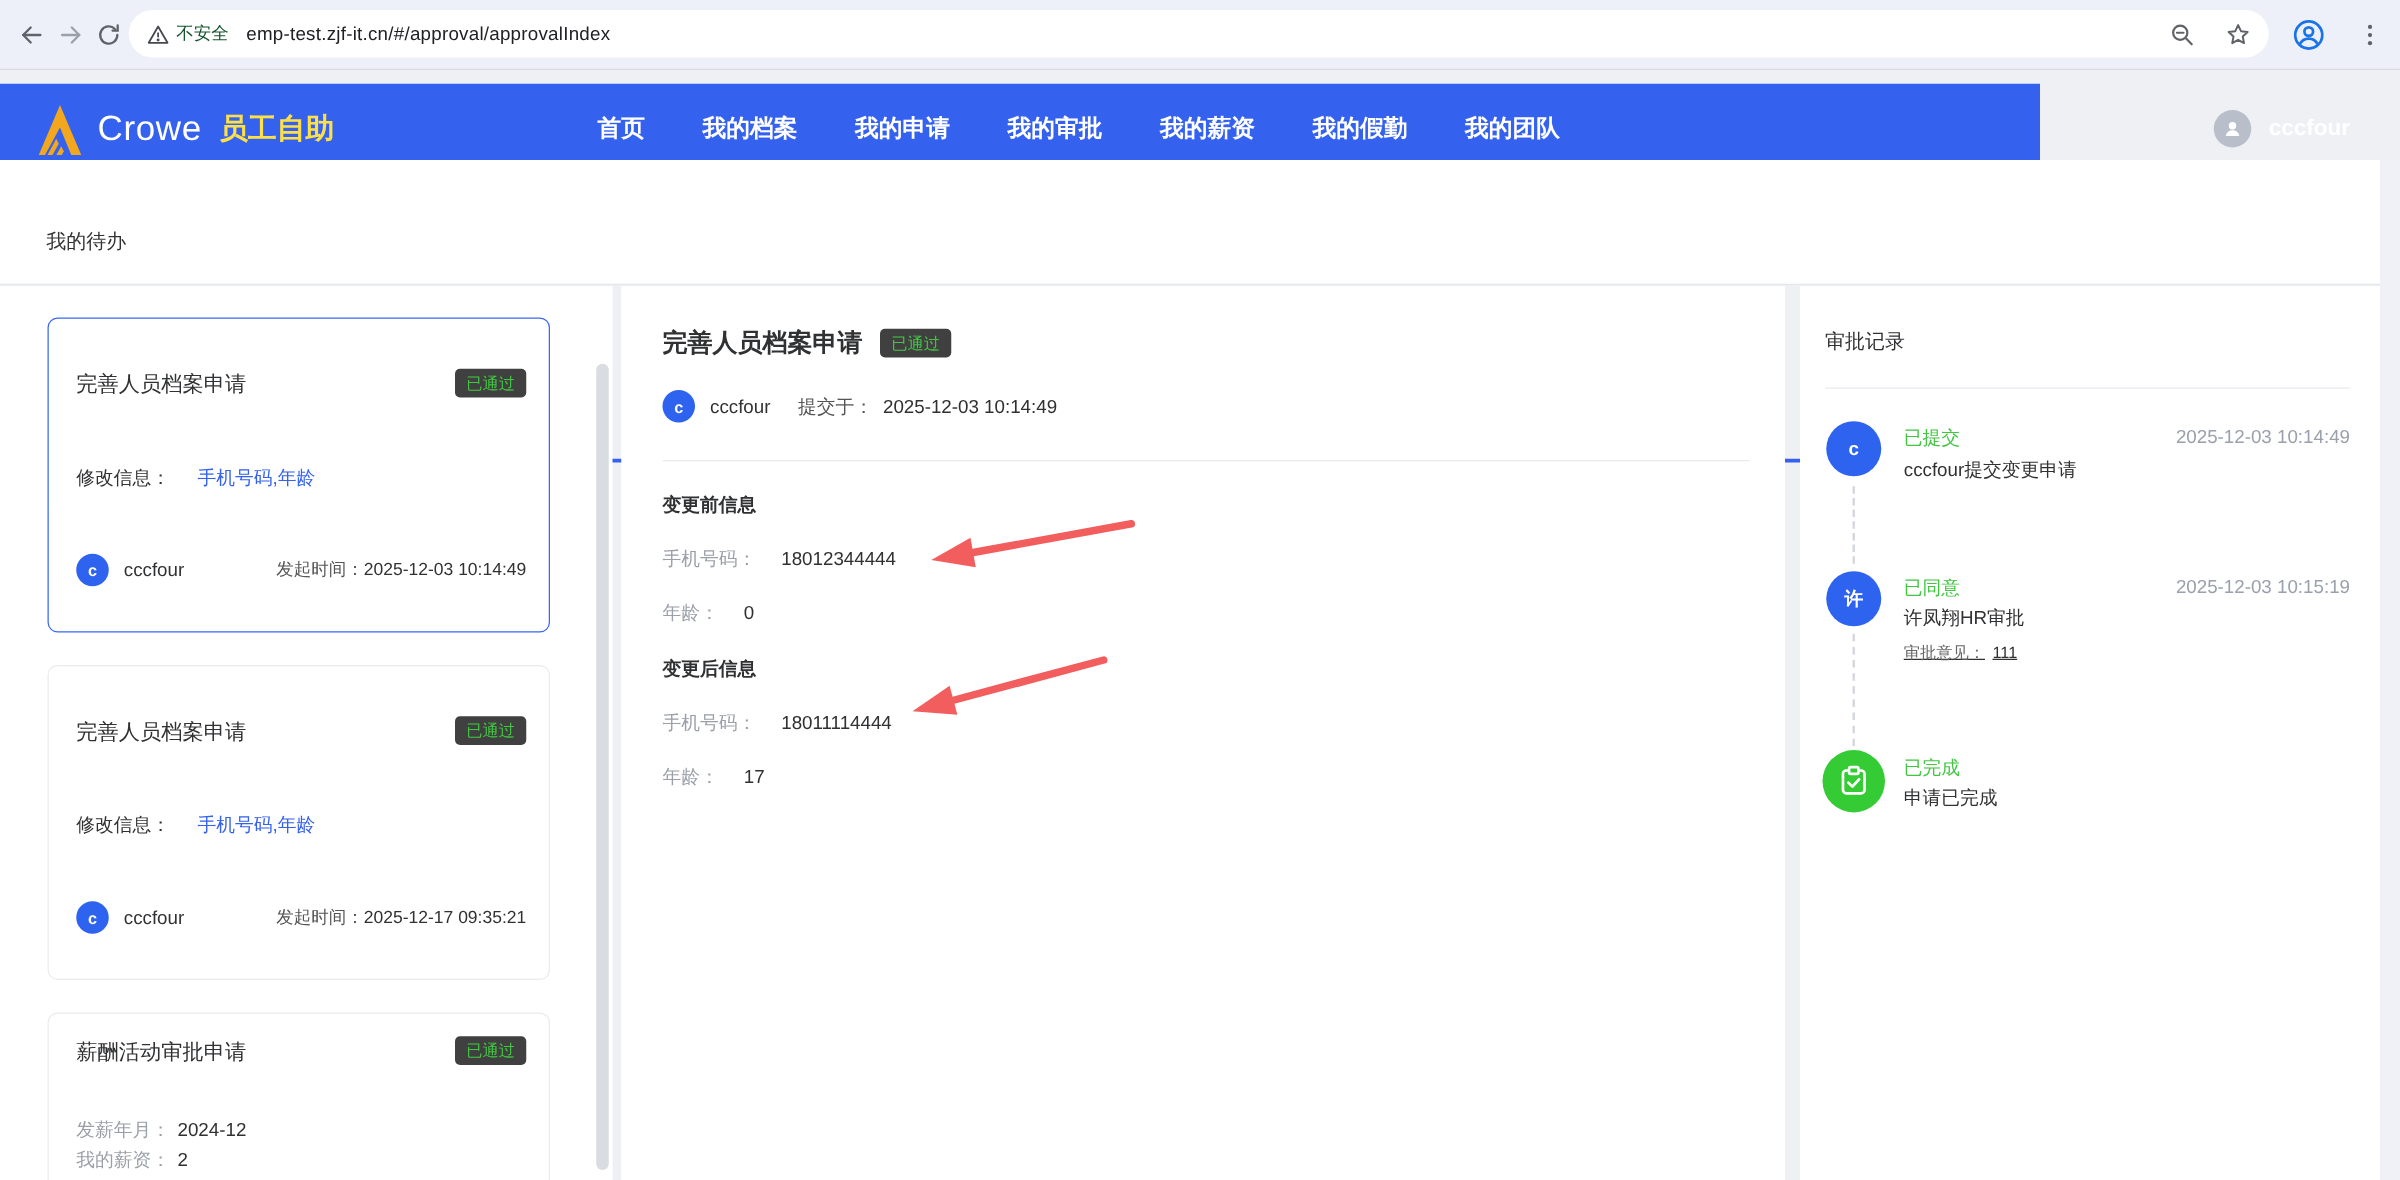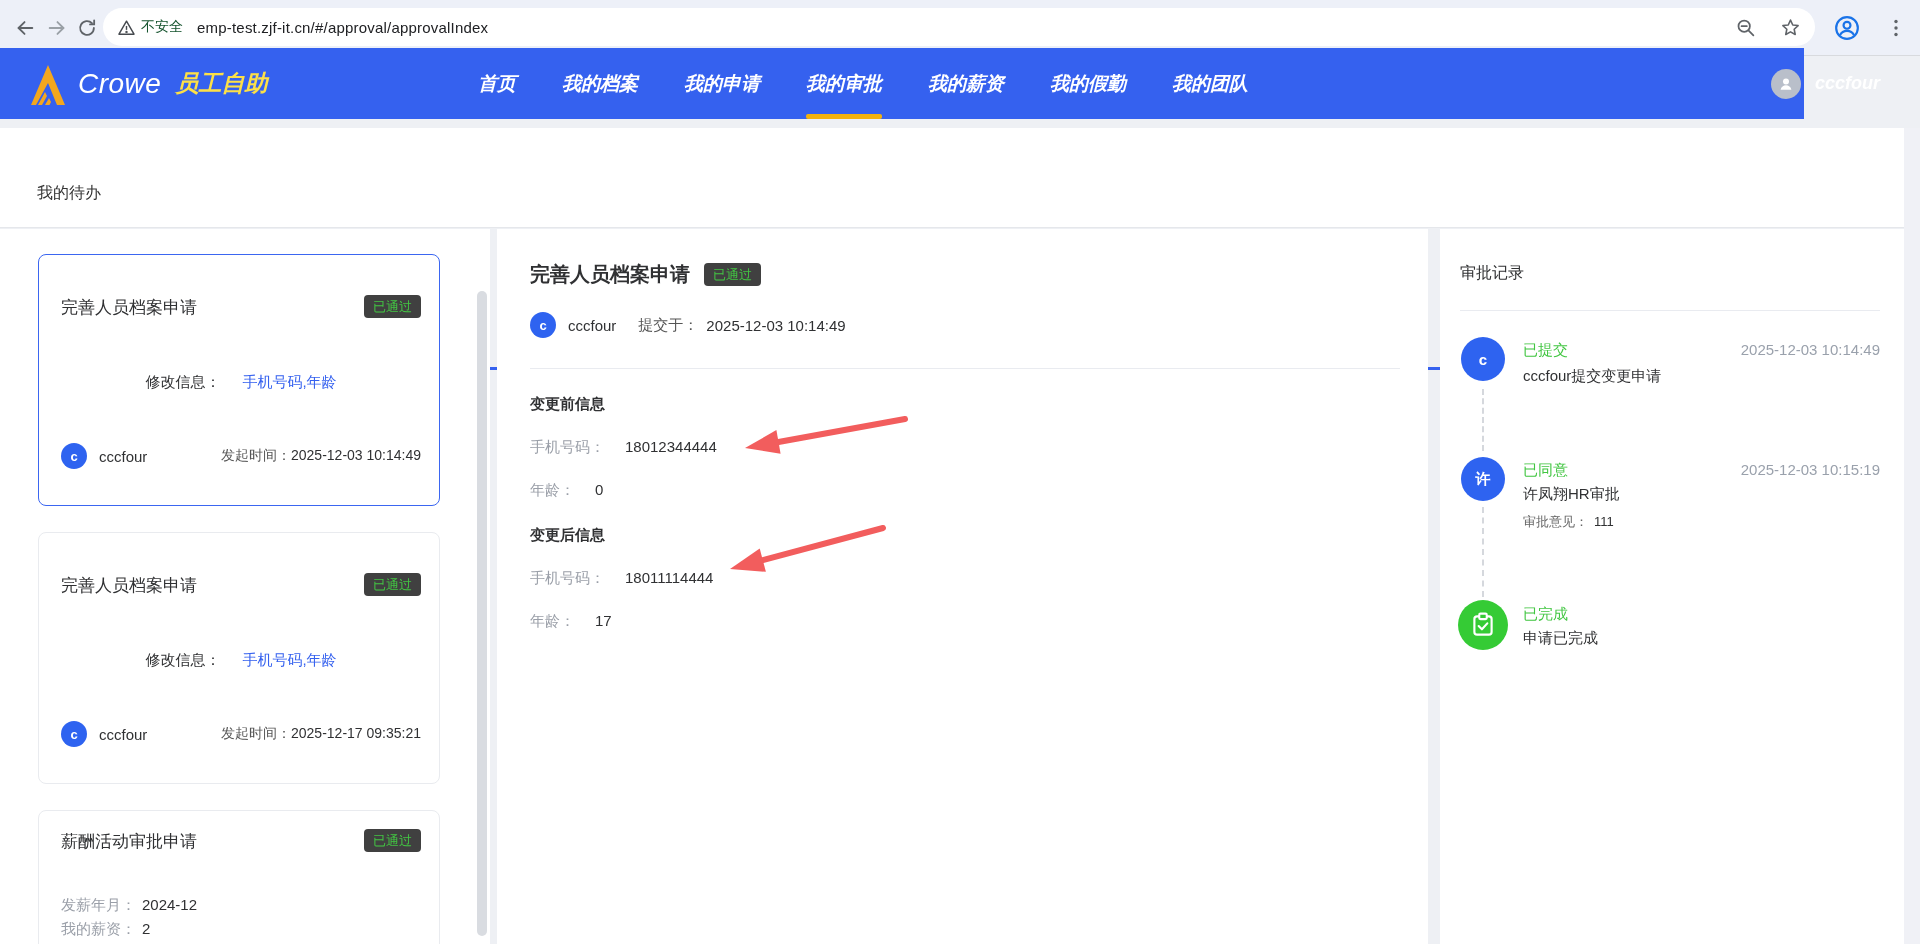--- a/index.html
+++ b/index.html
@@ -14,21 +14,21 @@
   .tb-reload { left:76px; }
   .omnibox { position:absolute; left:103px; top:8px; width:1712px; height:38px; background:#ffffff; border-radius:19px; display:flex; align-items:center; padding:0 14px; }
   .sec-chip { display:flex; align-items:center; gap:5px; cursor:pointer; }
   .sec-chip span { font-size:14px; color:#14532d; }
   .url-text { margin-left:14px; font-size:15px; color:#202124; letter-spacing:.2px; }
   .omni-right { margin-left:auto; display:flex; align-items:center; gap:24px; }
   .profile-btn { position:absolute; left:1834px; top:15px; width:26px; height:26px; cursor:pointer; }
   .menu-btn { position:absolute; left:1884px; top:16px; width:24px; height:24px; cursor:pointer; }
 
   
-  .navbar { position:absolute; top:48px; left:0; width:1804px; height:71px; background:#3561ef;font-style:italic; }
+  .navbar { position:absolute; top:67px; left:0; width:1632px; height:71px; background:#3561ef; }
   .brand { position:absolute; left:28px; top:0; height:71px; display:flex; align-items:center; }
   .brand-name { margin-left:12px; color:#fff; font-size:28px; letter-spacing:.5px; }
   .app-title { margin-left:14px; color:#fde047; font-size:23px; font-weight:bold; }
   .nav-menu { position:absolute; left:478px; top:0; height:71px; display:flex; gap:46px; }
   .nav-item { height:71px; display:flex; align-items:center; color:#fff; font-size:19px; font-weight:600; cursor:pointer; position:relative; }
   .nav-item.active::after { content:""; position:absolute; left:0; right:0; bottom:0; height:5px; background:#f2b10d; border-radius:2px; }
   .nav-user { position:absolute; left:1771px; top:0; height:71px; display:flex; align-items:center; cursor:pointer; }
   .nav-avatar { width:30px; height:30px; border-radius:50%; background:#b9bfca; display:flex; align-items:center; justify-content:center; }
   .nav-username { margin-left:14px; color:#fff; font-size:18px; font-weight:bold; }
 
@@ -46,21 +46,21 @@
   .lp-scrollthumb { position:absolute; left:477px; top:62px; width:10px; height:645px; border-radius:5px; background:#d9dce1; cursor:pointer; }
 
   
   .card { position:absolute; left:38px; width:402px; height:252px; background:#fff; border:1px solid #e9ebef; border-radius:8px; cursor:pointer; }
   .card.selected { border-color:#3b66f1; }
   .card1 { top:25px; } .card2 { top:303px; } .card3 { top:581px; }
   .c-title-row { display:flex; justify-content:space-between; align-items:flex-start; padding:40px 18px 0 22px; }
   .card3 .c-title-row { padding-top:18px; }
   .c-title { font-size:17px; color:#303133; line-height:26px; }
   .badge { display:inline-block; background:#404040; color:#42c642; font-size:13px; line-height:1; padding:5px 9px; border-radius:4px; white-space:nowrap; }
-  .c-field { margin:52px 18px 0 22px; font-size:15px; color:#303133;text-align:center; }
+  .c-field { margin:52px 18px 0 22px; font-size:15px; color:#303133; }
   .c-field .link { color:#3561ef; margin-left:22px; cursor:pointer; }
   .c-kv-rows { margin:38px 18px 0 22px; font-size:15px; line-height:24px; }
   .c-kv-rows .lbl { color:#9a9fa8; }
   .c-kv-rows .val { color:#303133; margin-left:6px; }
   .c-bottom { position:absolute; left:22px; right:18px; bottom:36px; display:flex; align-items:center; }
   .av { border-radius:50%; background:#2e63f0; color:#fff; display:flex; align-items:center; justify-content:center; font-weight:bold; }
   .av-26 { width:26px; height:26px; font-size:13px; }
   .c-user { margin-left:12px; font-size:15px; color:#303133; }
   .c-time { margin-left:auto; font-size:14px; }
   .c-time .lbl { color:#555; }
@@ -84,21 +84,21 @@
   
   .r-title { position:absolute; left:20px; top:34px; font-size:16px; color:#303133; }
   .r-divider { position:absolute; left:20px; right:24px; top:81px; border-top:1px solid #e9ebf0; }
   .log-av { position:absolute; width:44px; height:44px; font-size:15px; }
   .log-av.e1 { left:21px; top:108px; }
   .log-av.e2 { left:21px; top:228px; }
   .log-icon-av { position:absolute; left:18px; top:371px; width:50px; height:50px; border-radius:50%; background:#35cb35; display:flex; align-items:center; justify-content:center; }
   .log-status { position:absolute; left:83px; font-size:15px; color:#42c642; }
   .log-time { position:absolute; right:24px; font-size:15px; color:#9aa1ac; }
   .log-desc { position:absolute; left:83px; font-size:15px; color:#303133; }
-  .log-opinion { position:absolute; left:83px; top:284px; font-size:13px; }
+  .log-opinion { position:absolute; left:83px; top:284px; font-size:13px;text-decoration:underline; }
   .log-opinion .lbl { color:#666; }
   .log-opinion .val { color:#303133; margin-left:6px; }
   .log-conn { position:absolute; left:42px; width:0; border-left:2px dashed #d5d8dd; }
   .conn1 { top:160px; height:62px; }
   .conn2 { top:278px; height:90px; }
 </style>
 </head>
 <body>
 
 <div class="toolbar">

